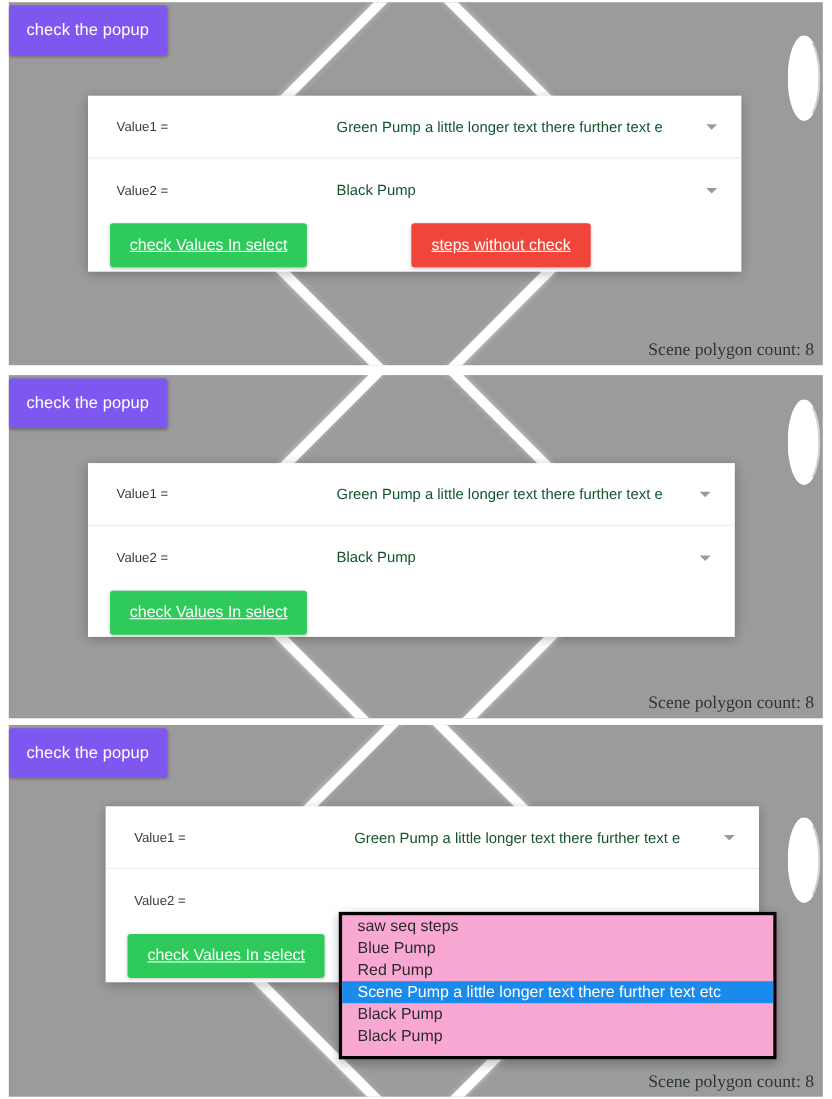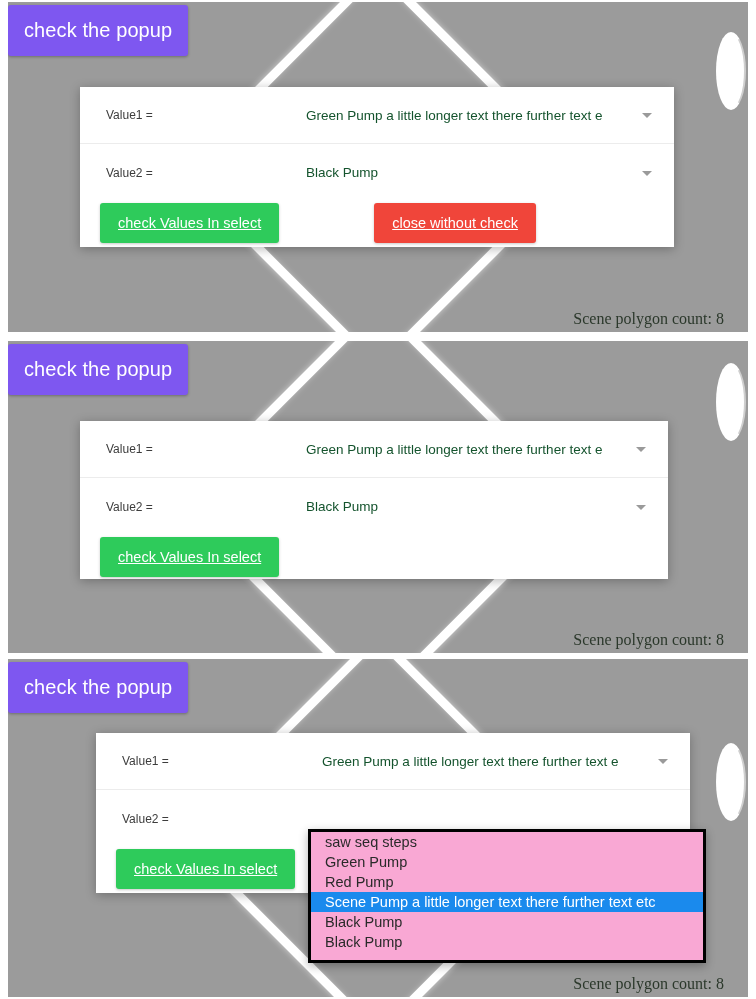--- a/index.html
+++ b/index.html
@@ -23,26 +23,26 @@
   .p3 .diamond{width:272px;height:272px;margin-top:8px;}
   .diamond:after{content:"";position:absolute;left:-9px;top:-9px;right:-9px;bottom:-9px;
                  border:2px solid rgba(255,255,255,.25);}
 
   .arc{position:absolute;right:2px;width:26px;height:74px;border:2px solid #cfcfcf;
        border-radius:50%;background:#ffffff;border-left-color:#ffffff;border-top-color:#ffffff;
        border-bottom-color:#ffffff;}
 
   
   .popup-btn{position:absolute;left:0px;top:3px;background:#7e57f0;color:#ffffff;
-             border:none;border-radius:3px;padding:14px 16px;font-size:20px;
+             border:none;border-radius:3px;padding:14px 16px;font-size:15px;
              letter-spacing:.1px;box-shadow:0 1px 3px rgba(0,0,0,.3);cursor:pointer;
              font-family:"Liberation Sans",sans-serif;}
 
   
-  .poly-count{position:absolute;right:24px;bottom:4px;color:#2b382b;
+  .poly-count{position:absolute;right:8px;bottom:4px;color:#2b382b;
               font-family:"Liberation Serif",serif;font-size:16px;}
 
   
   .dialog{position:absolute;background:#ffffff;box-shadow:0 2px 10px rgba(0,0,0,.28);}
   .p1 .dialog{left:72px;top:85px;width:594px;height:160px;}
   .p2 .dialog{left:72px;top:80px;width:588px;height:158px;}
   .p3 .dialog{left:88px;top:74px;width:594px;height:160px;}
 
   .row{display:flex;align-items:center;height:57px;padding:0 0 0 26px;box-sizing:border-box;}
   .row.divider{border-bottom:1px solid #ececec;}
@@ -93,21 +93,21 @@
       </div>
       <div class="row">
         <div class="lbl">Value2 =</div>
         <div class="sel">
           <span class="txt">Black Pump</span>
           <span class="caret"></span>
         </div>
       </div>
       <div class="btnrow">
         <button class="btn green">check Values In select</button>
-        <button class="btn red">close without check</button>
+        <button class="btn red">steps without check</button>
       </div>
     </div>
 
     <div class="poly-count">Scene polygon count: 8</div>
   </div>
 
   <div class="panel p2">
     <div class="scene">
       <div class="diamond"></div>
       <div class="arc" style="top:22px;"></div>
@@ -160,21 +160,21 @@
           <span class="txt"></span>
 
         </div>
       </div>
       <div class="btnrow">
         <button class="btn green">check Values In select</button>
       </div>
 
       <div class="dd">
         <div class="opt">saw seq steps</div>
-        <div class="opt">Green Pump</div>
+        <div class="opt">Blue Pump</div>
         <div class="opt">Red Pump</div>
         <div class="opt sel-hl">Scene Pump a little longer text there further text etc</div>
         <div class="opt">Black Pump</div>
         <div class="opt">Black Pump</div>
       </div>
     </div>
 
     <div class="poly-count">Scene polygon count: 8</div>
   </div>
 

